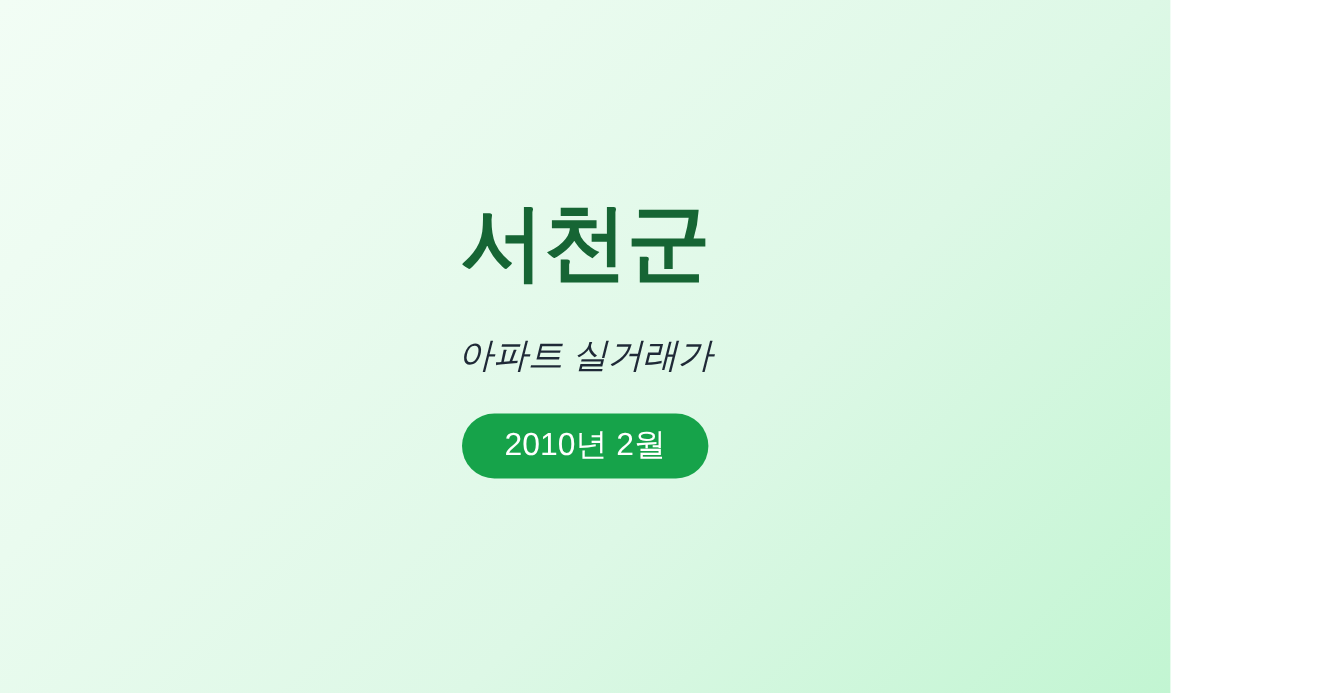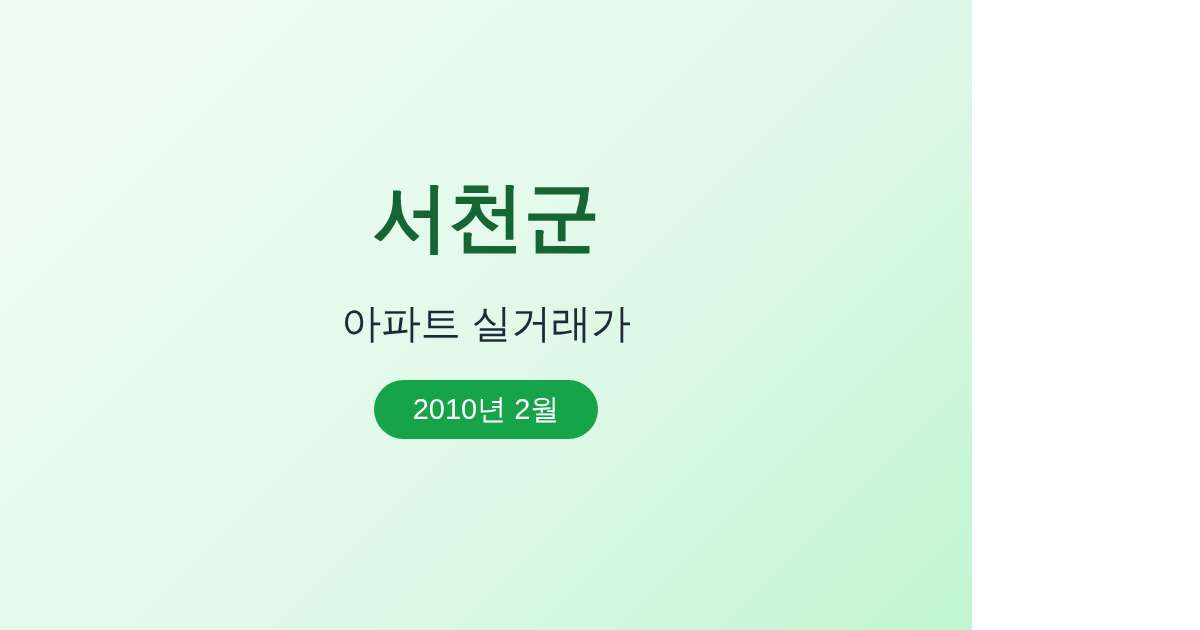--- a/index.html
+++ b/index.html
@@ -13,21 +13,21 @@
     height: 630px;
     overflow: hidden;
     font-family: "Liberation Sans", "DejaVu Sans", sans-serif;
     -webkit-font-smoothing: antialiased;
   }
 
   
   .og-card {
     position: relative;
     box-sizing: border-box;
-    width: 972px;
+    width: 1064px;
     height: 630px;
     display: flex;
     flex-direction: column;
     align-items: center;
     justify-content: center;
     background: linear-gradient(135deg, #f2fdf5 0%, #eafbef 30%, #ddf8e6 62%, #c2f5d2 100%);
   }
 
   .og-stack {
     display: flex;
@@ -58,28 +58,29 @@
     line-height: 1.2;
     letter-spacing: 0px;
     color: #16a34a;
     margin: 23px 0 0 0;
     text-align: center;
     white-space: nowrap;
   }
 
   
   .dataset-title {
-    font-size: 40px;
+    font-size: 32px;
     font-weight: 400;
     line-height: 1.2;
     letter-spacing: -0.2px;
     color: #1f2937;
     margin: 43px 0 0 0;
     text-align: center;
     white-space: nowrap;
+    font-style: italic;
   }
 
   
   .period-badge {
     margin-top: 33px;
     display: inline-flex;
     align-items: center;
     justify-content: center;
     box-sizing: border-box;
     min-width: 224px;

